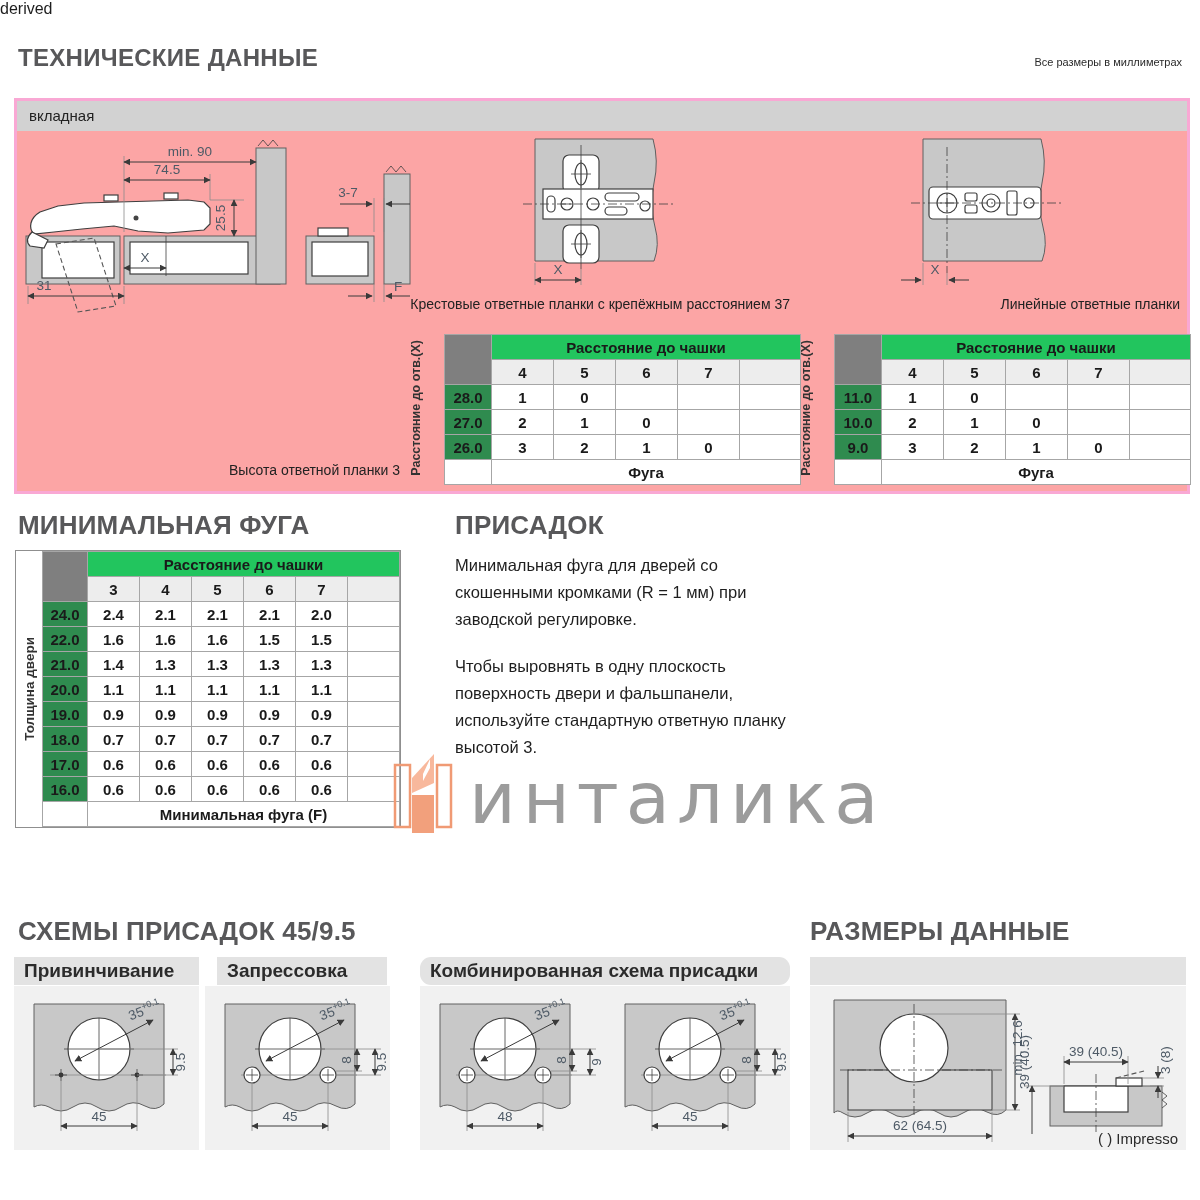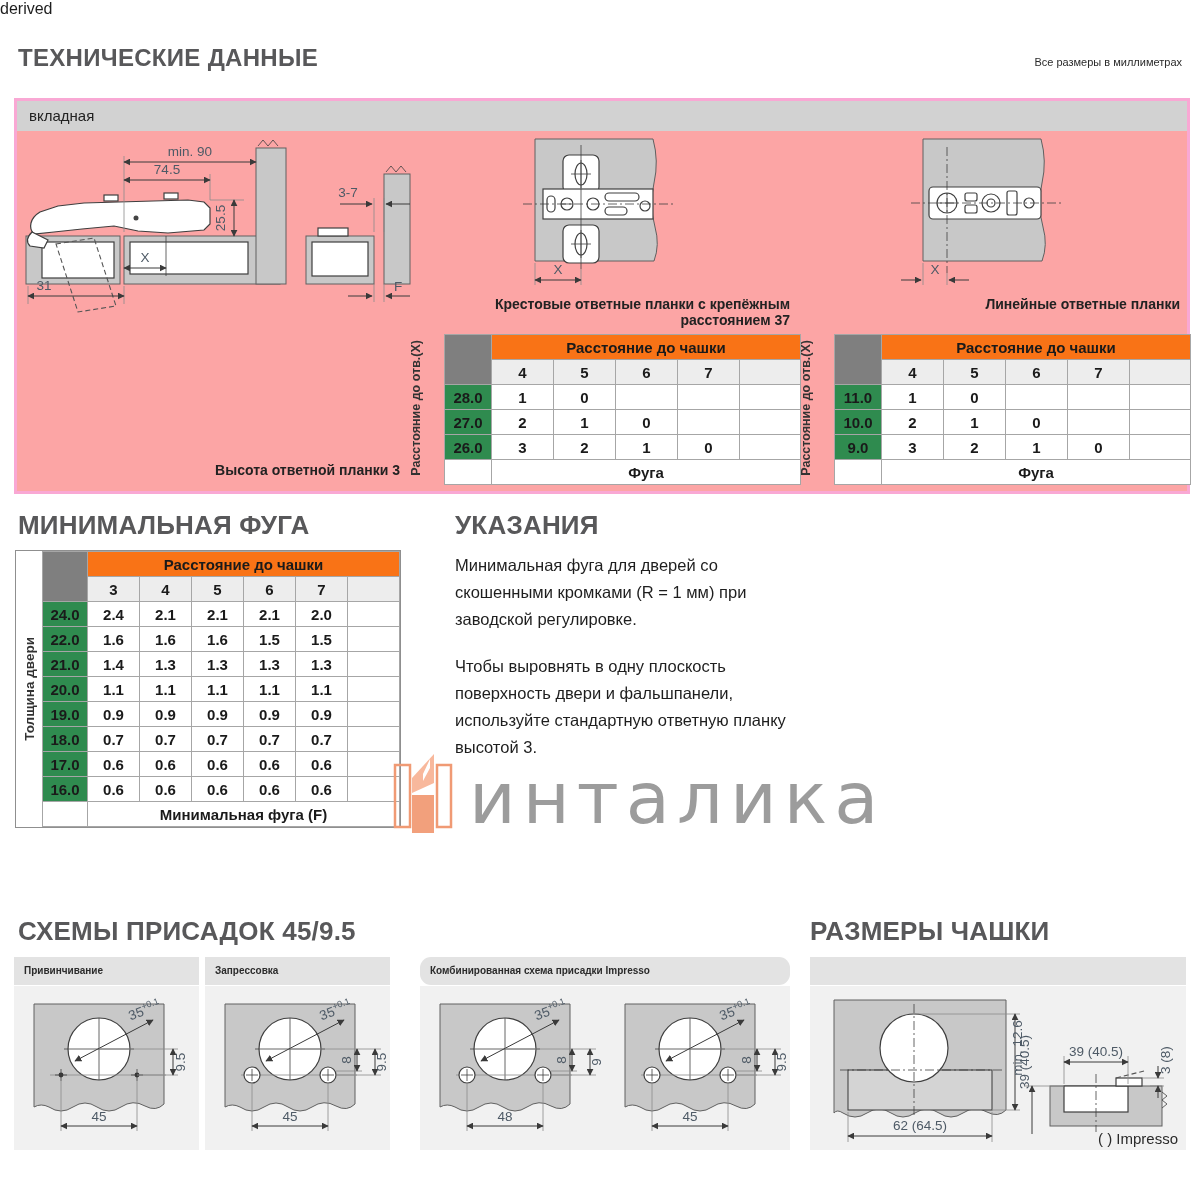--- a/index.html
+++ b/index.html
@@ -5,36 +5,36 @@
   html,body{margin:0;padding:0;background:#fff;}
   .page{position:relative;width:1200px;height:1200px;background:#fff;overflow:hidden;
         font-family:"Liberation Sans",sans-serif;color:#1e1e1e;}
   .abs{position:absolute;}
   .t-title{font-size:24px;font-weight:700;color:#58585a;letter-spacing:.3px;}
   .sec-title{font-size:26px;font-weight:700;color:#58585a;letter-spacing:.2px;}
   .units{font-size:11px;color:#2a2a2a;}
   .panel{border:3px solid #f9a8d4;background:#fca5a5;}
   .tabbar{position:absolute;left:0;top:0;right:0;height:30px;background:#d2d2d2;
           font-size:15px;line-height:30px;padding-left:12px;color:#222;}
-  .caption{font-size:14px;color:#222;font-weight:bold;}
+  .caption{font-size:14px;color:#222;}
   
   table.dt{border-collapse:collapse;table-layout:fixed;background:#fff;}
   table.dt td{border:1px solid #a6a6a6;font-size:15px;text-align:center;height:24px;padding:0;color:#1a1a1a;}
   td.corner{background:#7f7f7f;}
-  td.hdr{background:#f97316;font-weight:700;text-align:left;padding-left:8px;}
+  td.hdr{background:#22c55e;font-weight:700;text-align:left;padding-left:8px;}
   td.colh{background:#ededed;font-weight:700;}
   td.rowh{background:#2f8b4f;color:#fff;font-weight:700;font-size:14px;}
   td.val{font-weight:700;}
   td.footc{font-weight:700;text-align:left;padding-left:8px;}
   .vwrap{display:flex;align-items:center;justify-content:center;}
   .vlab{writing-mode:vertical-rl;transform:rotate(180deg);font-size:12.5px;font-weight:700;
         color:#333;white-space:nowrap;}
   .fuga-wrap{display:flex;border:1px solid #8f8f8f;}
   .fuga-gutter{width:26px;display:flex;align-items:center;justify-content:center;background:#fff;}
-  .subbar{background:#e3e3e3;height:28px;line-height:28px;font-size:10px;font-weight:700;
+  .subbar{background:#e3e3e3;height:28px;line-height:28px;font-size:19px;font-weight:700;
           color:#2b2b2b;padding-left:10px;box-sizing:border-box;}
   .dpanel{background:#f1f1f1;}
   .notes{font-size:16.5px;line-height:27px;color:#1e1e1e;}
   .notes .par{margin-bottom:20px;}
   
   svg text{font-family:"Liberation Sans",sans-serif;}
   .dt1{font-size:13.5px;fill:#4e5a66;}
   .wood{fill:#c8c8c8;stroke:#606060;stroke-width:1;}
   .white{fill:#fff;stroke:#3f3f3f;stroke-width:1.2;}
   .thin{stroke:#3f3f3f;stroke-width:.8;fill:none;}
@@ -398,44 +398,44 @@
       </tr>
       <tr>
             <td></td>
         <td class="footc" colspan="6">Минимальная фуга (F)</td>
           </tr>
     </tbody>
       </table>
   </div>
 
   
-  <div class="abs sec-title" style="left:455px;top:510px;">УКАЗАНИЯ</div>
+  <div class="abs sec-title" style="left:455px;top:510px;">ПРИСАДОК</div>
   <div class="abs notes" style="left:455px;top:552px;width:345px;">
     <div class="par">Минимальная фуга для дверей со скошенными кромками (R = 1 мм) при заводской регулировке.</div>
     <div class="par">Чтобы выровнять в одну плоскость поверхность двери и фальшпанели, используйте стандартную ответную планку высотой 3.</div>
   </div>
 
   
   <div class="abs" style="left:393px;top:748px;z-index:5;display:flex;align-items:flex-start;">
     <svg width="62" height="88" viewBox="0 0 62 88">
       <rect x="2" y="17" width="15" height="62" fill="none" stroke="#f09a74" stroke-width="2.5"></rect>
       <rect x="44" y="17" width="14" height="62" fill="none" stroke="#f09a74" stroke-width="2.5"></rect>
       <polygon points="19,30 41,6 41,35 19,45" fill="#f8b89c"></polygon>
       <polygon points="30,26 37,11 37,20 30,33" fill="#fff"></polygon>
       <rect x="19" y="47" width="22" height="38" fill="#f2a07c"></rect>
     </svg>
     <span class="wm-text" style="margin-left:14px;margin-top:10px;">инталика</span>
   </div>
 
   
   <div class="abs sec-title" style="left:18px;top:916px;">СХЕМЫ ПРИСАДОК 45/9.5</div>
-  <div class="abs sec-title" style="left:810px;top:916px;">РАЗМЕРЫ ЧАШКИ</div>
+  <div class="abs sec-title" style="left:810px;top:916px;">РАЗМЕРЫ ДАННЫЕ</div>
 
   <div class="abs subbar" style="left:14px;top:957px;width:185px;">Привинчивание</div>
-  <div class="abs subbar" style="left:205px;top:957px;width:185px;">Запрессовка</div>
+  <div class="abs subbar" style="left:217px;top:957px;width:170px;">Запрессовка</div>
   <div class="abs subbar" style="left:420px;top:957px;width:370px;border-radius:11px;">Комбинированная схема присадки Impresso</div>
   <div class="abs subbar" style="left:810px;top:957px;width:376px;"></div>
 
   
   <div class="abs dpanel" style="left:14px;top:986px;width:185px;height:164px;">
     <svg width="185" height="164" viewBox="0 0 185 164">
       <defs>
           <marker id="ahD" viewBox="0 0 10 10" refX="9" refY="5" markerWidth="7" markerHeight="7" orient="auto-start-reverse">
             <path d="M0,0L10,5L0,10Z" fill="#3a3a3a"></path>
           </marker>

